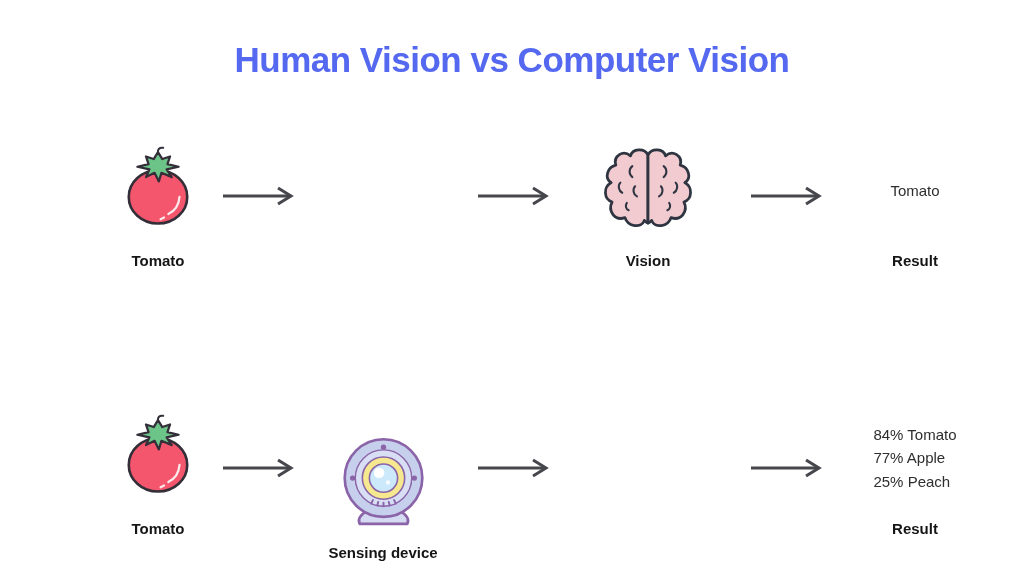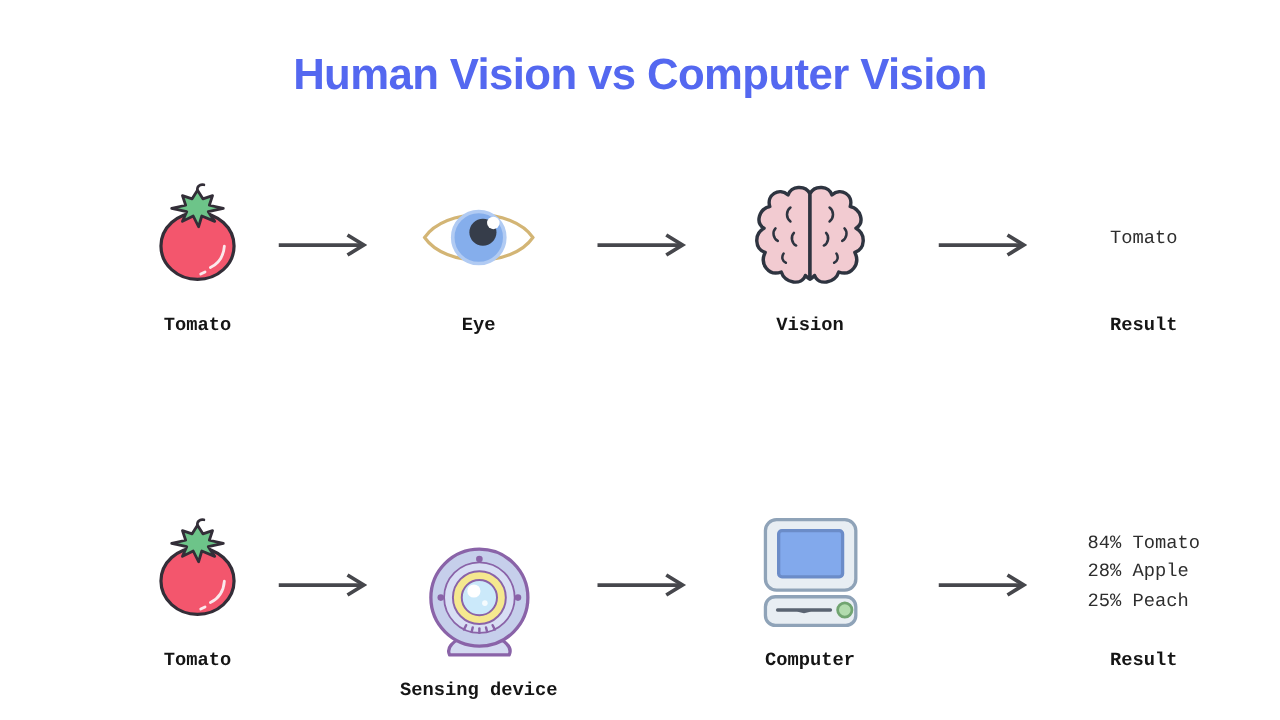--- a/index.html
+++ b/index.html
@@ -9,21 +9,21 @@
     position:relative;overflow:hidden;
   }
   .stage{position:absolute;inset:0;}
   .title{
     position:absolute;top:40px;left:0;width:1024px;
     text-align:center;font-size:35px;font-weight:bold;
     color:#5468f0;letter-spacing:-0.5px;
   }
   .cell{
     position:absolute;width:170px;
-    display:flex;flex-direction:column;align-items:center;font-family:Liberation Mono, monospace;
+    display:flex;flex-direction:column;align-items:center;
   }
   .icon-box{
     height:100px;width:170px;
     display:flex;align-items:center;justify-content:center;
   }
   .cell-label{
     margin-top:12px;font-size:15px;font-weight:bold;color:#151515;
     text-align:center;white-space:nowrap;
   }
   .result-single{
@@ -53,31 +53,20 @@
         <ellipse cx="50" cy="58" rx="34" ry="31" fill="#f3566d" stroke="#332e38" stroke-width="3"></ellipse>
         <path d="M75 58 Q74 72 62 78" fill="none" stroke="#fbe9ec" stroke-width="2.6" stroke-linecap="round"></path>
         <path d="M57 82 L53 84" fill="none" stroke="#fbe9ec" stroke-width="2.6" stroke-linecap="round"></path>
         <path d="M50 6 L55 14 L64 11 L61 20 L74 23 L60 26 L66 35 L54 30 L51 40 L46 30 L36 35 L40 26 L26 23 L39 20 L36 11 L45 14 Z" fill="#6dc489" stroke="#332e38" stroke-width="2.6" stroke-linejoin="round"></path>
         <path d="M50 7 C49 3 52 0 56 1" fill="none" stroke="#332e38" stroke-width="2.4" stroke-linecap="round"></path>
       </svg>
     </div>
     <div class="cell-label">Tomato</div>
   </div>
 
-  <div class="cell" style="left:298px;top:140px;">
-    <div class="icon-box">
-      <svg width="100" height="62" viewBox="0 0 120 72">
-        <path d="M8 36 C28 7 92 7 112 36 C92 65 28 65 8 36 Z" fill="#ffffff" stroke="#d3b575" stroke-width="3"></path>
-        <circle cx="60" cy="36" r="25" fill="#85aeec" stroke="#b1cbf3" stroke-width="3.5"></circle>
-        <circle cx="64" cy="31" r="13" fill="#363d4a"></circle>
-        <circle cx="74" cy="22" r="6" fill="#ffffff"></circle>
-      </svg>
-    </div>
-    <div class="cell-label">Eye</div>
-  </div>
 
   <div class="cell" style="left:563px;top:140px;">
     <div class="icon-box">
       <svg width="92" height="94" viewBox="0 0 100 100">
         <g stroke="#2e3440" stroke-linejoin="round" stroke-linecap="round">
           <path id="bh" d="M50 12 C46 4 33 5 31 13 C23 6 12 13 15 23 C6 25 2 37 10 42 C1 47 2 60 11 63 C6 73 14 84 25 80 C28 90 43 92 46 83 C48 85 49 86 50 86 L50 12 Z" fill="#f2cbd1" stroke-width="3"></path>
           <use href="#bh" transform="translate(100,0) scale(-1,1)"></use>
           <g fill="none" stroke-width="2.2">
             <path d="M33 24 C29 27 29 33 33 36"></path>
             <path d="M20 42 C17 45 18 51 22 53"></path>
@@ -147,39 +136,26 @@
           <line x1="49" y1="77" x2="48" y2="81"></line>
           <line x1="55" y1="78" x2="55" y2="82"></line>
           <line x1="61" y1="77" x2="62" y2="81"></line>
           <line x1="67" y1="75" x2="69" y2="79"></line>
         </g>
       </svg>
     </div>
     <div class="cell-label">Sensing device</div>
   </div>
 
-  <div class="cell" style="left:563px;top:408px;">
-    <div class="icon-box">
-      <svg width="97" height="96" viewBox="0 0 110 108">
-        <rect x="14" y="6" width="82" height="64" rx="10" fill="#e8eef3" stroke="#8fa3b8" stroke-width="3"></rect>
-        <rect x="26" y="16" width="58" height="42" rx="3" fill="#82a9ec" stroke="#6b8cc8" stroke-width="3"></rect>
-        <rect x="14" y="76" width="82" height="26" rx="9" fill="#e8eef3" stroke="#8fa3b8" stroke-width="3"></rect>
-        <line x1="25" y1="88" x2="73" y2="88" stroke="#5a6472" stroke-width="3" stroke-linecap="round"></line>
-        <path d="M41 88 Q49 94 57 88 Z" fill="#5a6472"></path>
-        <circle cx="86" cy="88" r="6.5" fill="#b2dcae" stroke="#71a571" stroke-width="2.5"></circle>
-      </svg>
-    </div>
-    <div class="cell-label">Computer</div>
-  </div>
 
   <div class="cell" style="left:830px;top:408px;">
     <div class="icon-box">
       <div class="result-multi">
         <div class="result-line">84% Tomato</div>
-        <div class="result-line">28% Apple</div>
+        <div class="result-line">77% Apple</div>
         <div class="result-line">25% Peach</div>
       </div>
     </div>
     <div class="cell-label">Result</div>
   </div>
 
   <svg class="arrow" style="left:220px;top:457px;" viewBox="0 0 85 22">
     <line x1="3" y1="11" x2="70" y2="11" stroke="#46474c" stroke-width="3"></line>
     <polyline points="58,3 71,11 58,19" fill="none" stroke="#46474c" stroke-width="3" stroke-linejoin="miter"></polyline>
   </svg>

